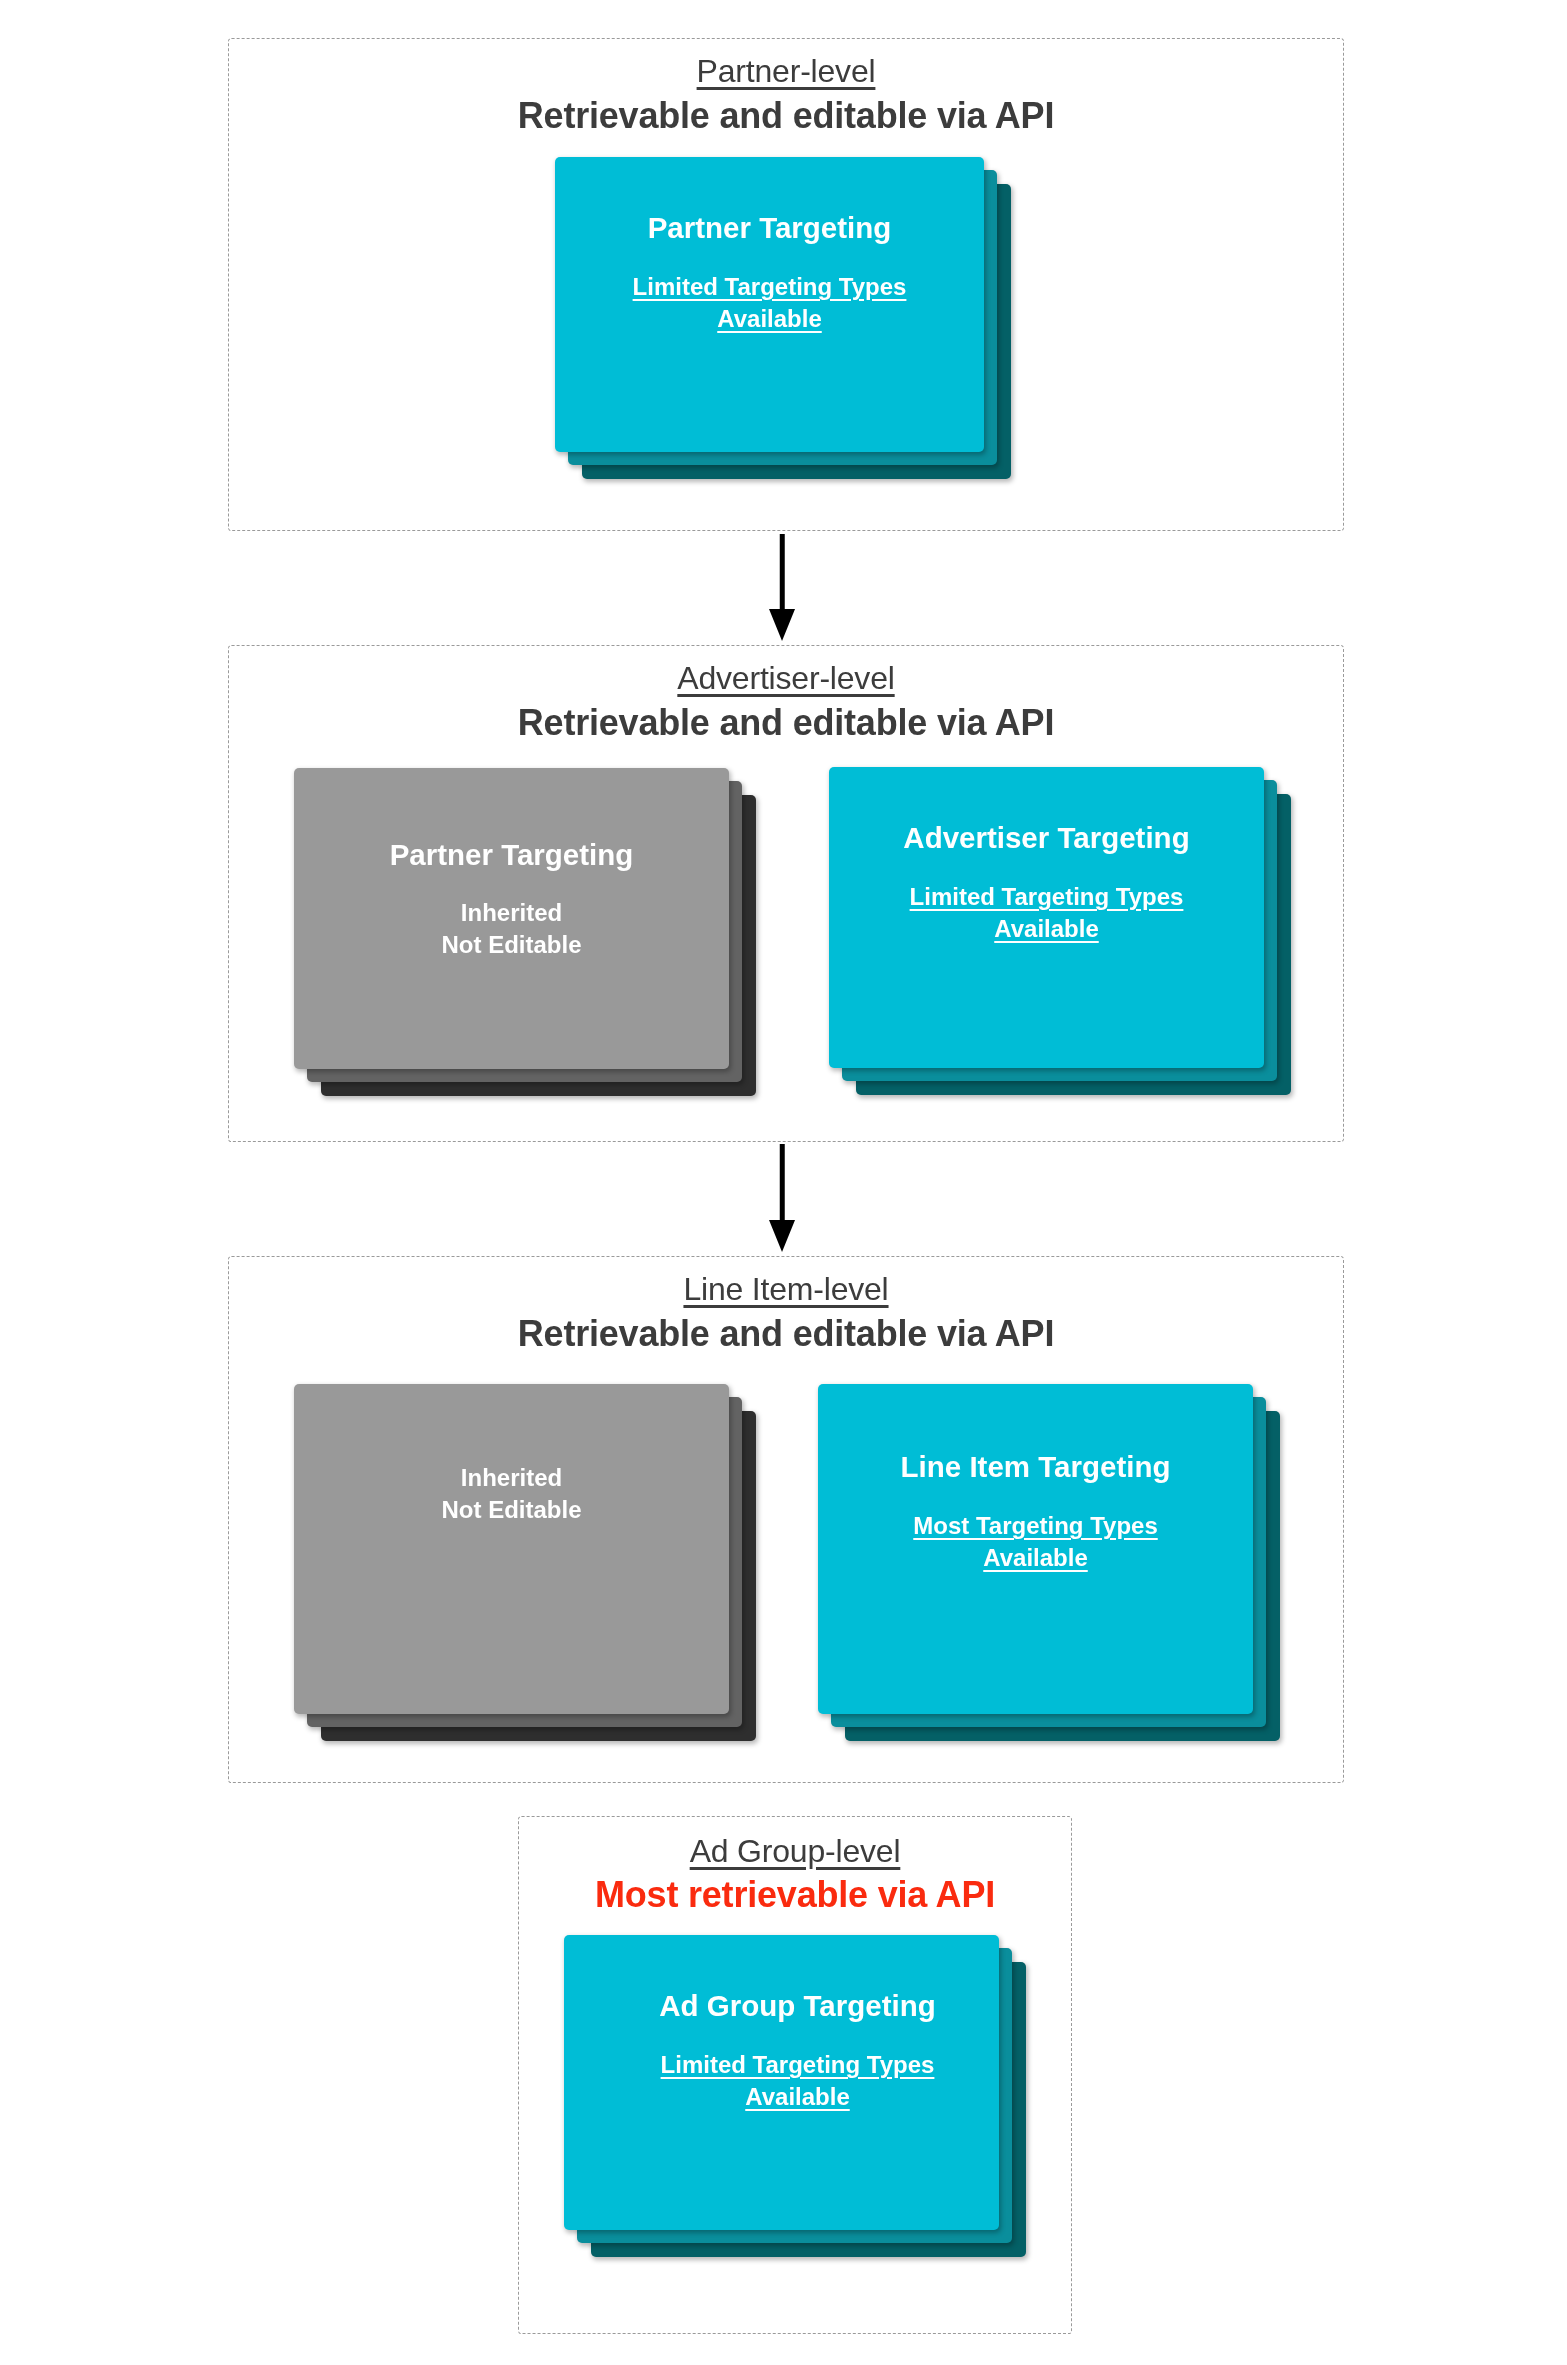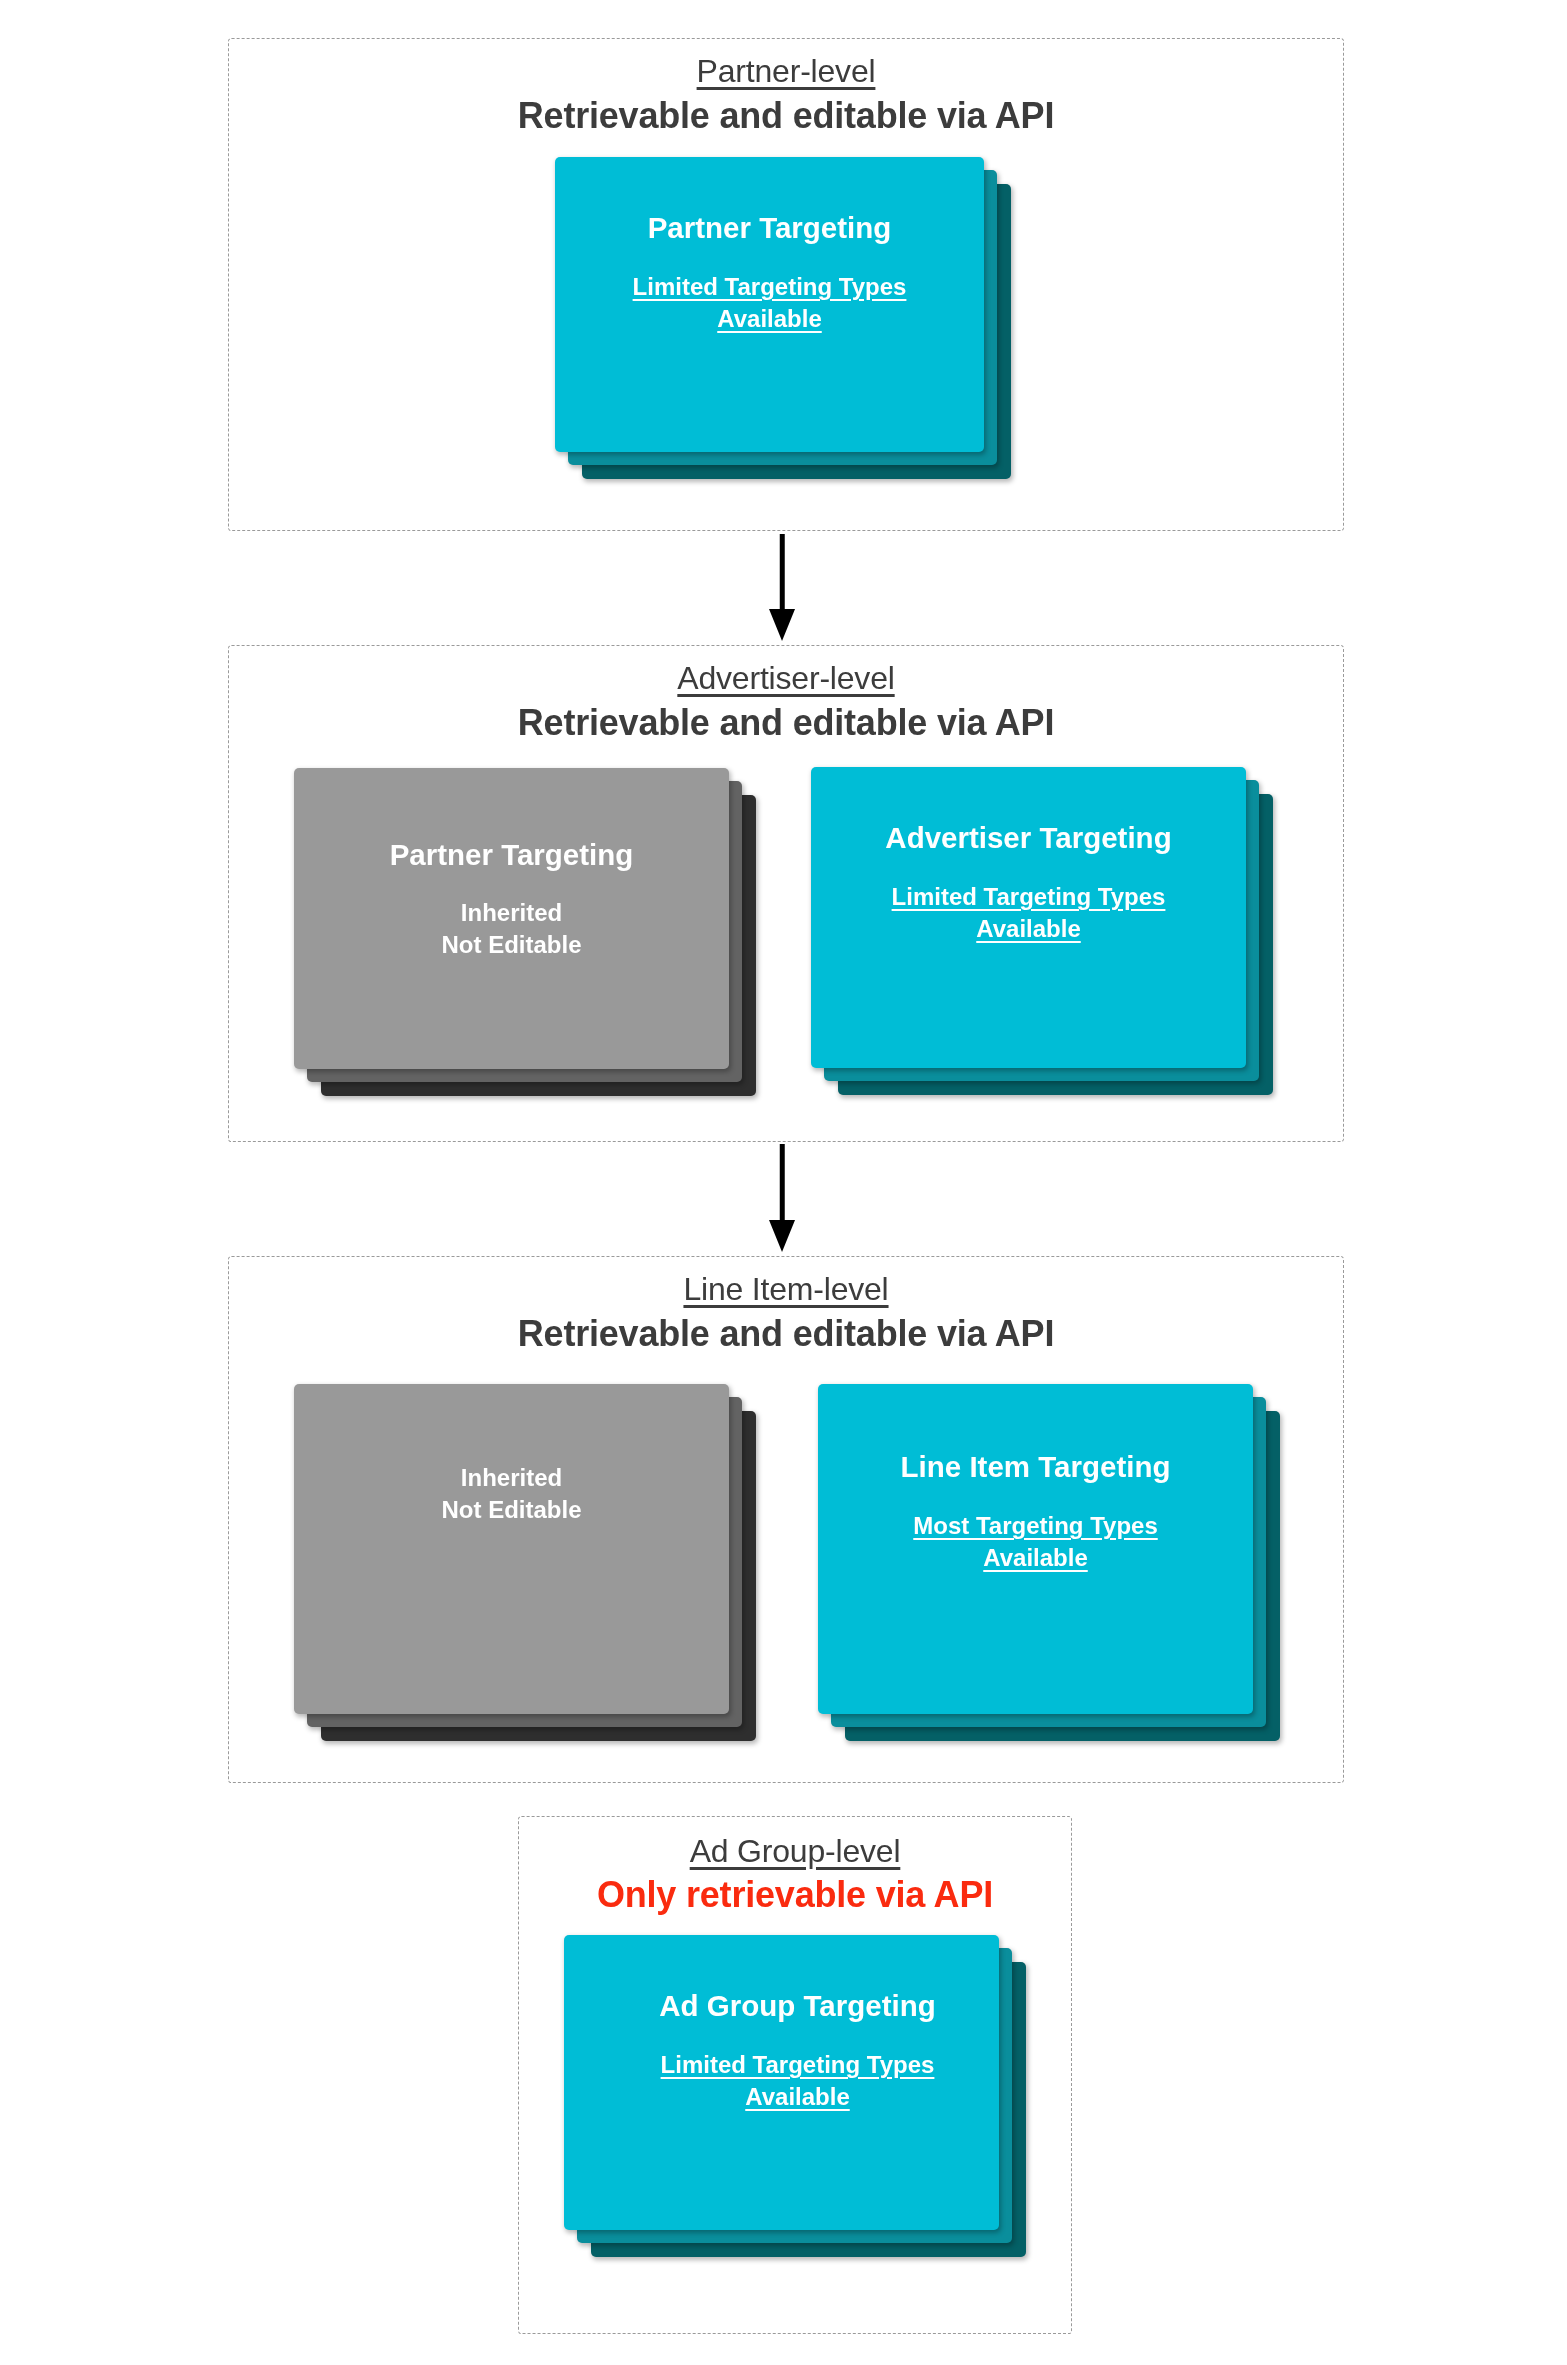--- a/index.html
+++ b/index.html
@@ -177,21 +177,21 @@
     <div class="stack grey" style="left:65px; top:122px; width:464px; height:330px;">
       <div class="card back2" style="width:435px; height:301px;"></div>
       <div class="card back1" style="width:435px; height:301px;"></div>
       <div class="card front" style="width:435px; height:301px; padding-top:68px;">
         <div class="card-title">Partner Targeting</div>
         <div class="card-note" style="margin-top:23px; white-space:pre-line;">Inherited
 Not Editable</div>
       </div>
     </div>
 
-    <div class="stack teal" style="left:582px; top:121px; width:464px; height:332px;">
+    <div class="stack teal" style="left:600px; top:121px; width:464px; height:332px;">
       <div class="card back2" style="width:435px; height:301px;"></div>
       <div class="card back1" style="width:435px; height:301px;"></div>
       <div class="card front" style="width:435px; height:301px; padding-top:52px;">
         <div class="card-title">Advertiser Targeting</div>
         <div class="card-note underlined" style="margin-top:24px; max-width:339px;">Limited Targeting Types Available</div>
       </div>
     </div>
   </div>
 
   <div class="arrow" style="left:764px; top:1144px; width:36px; height:108px;">
@@ -220,21 +220,21 @@
       <div class="card front" style="width:435px; height:330px; padding-top:64px;">
         <div class="card-title">Line Item Targeting</div>
         <div class="card-note underlined" style="margin-top:24px; max-width:339px;">Most Targeting Types Available</div>
       </div>
     </div>
   </div>
 
   <div class="level" style="left:518px; top:1816px; width:554px; height:518px;">
     <div class="level-heading" style="top:16px;">
       <span class="level-title">Ad Group-level</span>
-      <span class="level-sub danger">Only retrievable via API</span>
+      <span class="level-sub danger">Most retrievable via API</span>
     </div>
 
     <div class="stack teal" style="left:45px; top:118px; width:464px; height:357px;">
       <div class="card back2" style="width:435px; height:295px;"></div>
       <div class="card back1" style="width:435px; height:295px;"></div>
       <div class="card front" style="width:435px; height:295px; padding-top:52px;padding-left:32px;">
         <div class="card-title">Ad Group Targeting</div>
         <div class="card-note underlined" style="margin-top:24px; max-width:339px;">Limited Targeting Types Available</div>
       </div>
     </div>

